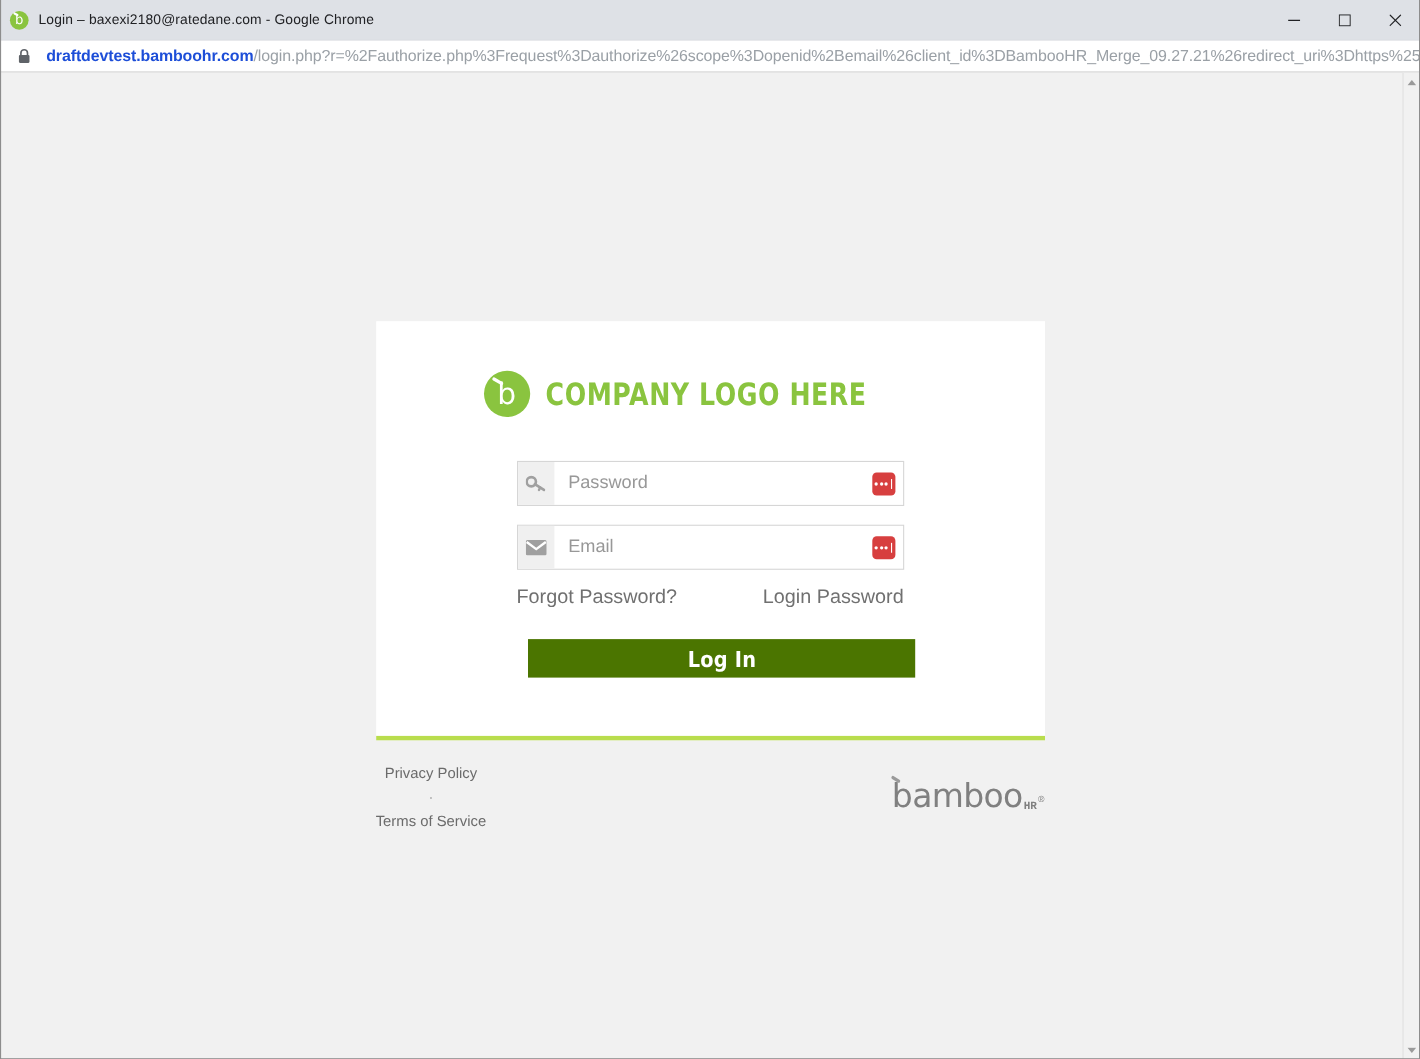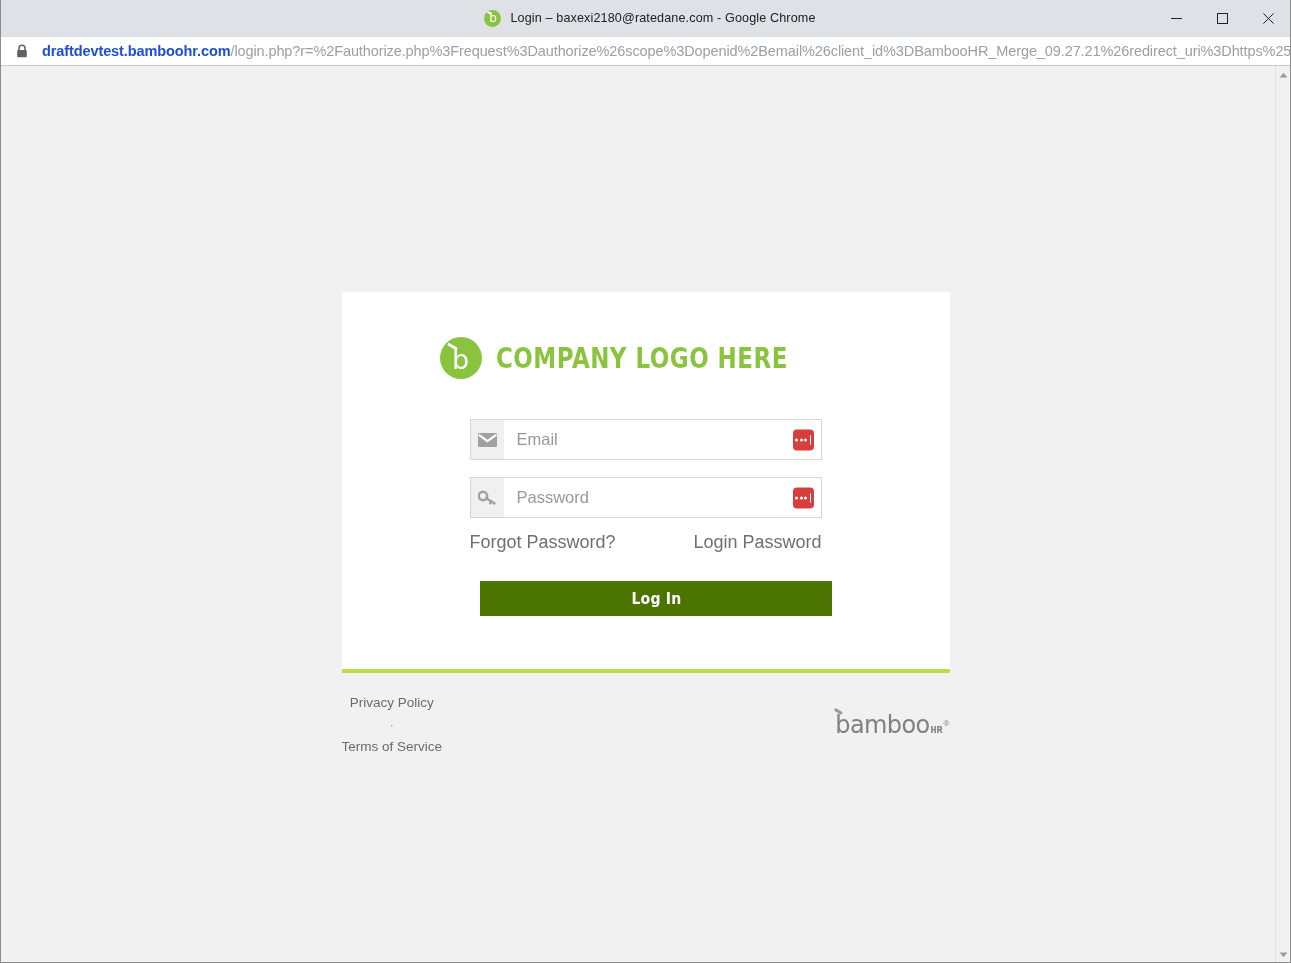--- a/index.html
+++ b/index.html
@@ -23,21 +23,20 @@
 
   
   .titlebar {
     height: 37px;
     min-height: 37px;
     background: #dee1e6;
     display: flex;
     align-items: center;
     position: relative;
     border-bottom: 1px solid #dadce0;
-    justify-content: center;
   }
 
   .title-left {
     display: flex;
     align-items: center;
     padding-left: 9px;
     gap: 9px;
     height: 100%;
   }
 
@@ -285,21 +284,21 @@
     cursor: pointer;
     font-family: "Liberation Sans", sans-serif;
   }
 
   .login-btn {
     width: 352px;
     height: 35px;
     background: #4b7500;
     border: none;
     color: #ffffff;
-    font-size: 16px;
+    font-size: 20px;
     font-weight: bold;
     font-family: "DejaVu Sans", sans-serif;
     letter-spacing: 0.2px;
     cursor: pointer;
     transform: scaleX(1);
     display: flex;
     align-items: center;
     justify-content: center;
     margin-left: 21px;
   }
@@ -335,21 +334,21 @@
   .footer-sep { color: #9a9a9a; }
 
   .footer-logo {
     display: flex;
     align-items: flex-end;
     position: relative;
     color: #808080;
   }
   .footer-logo .fl-main {
     font-family: "DejaVu Sans", sans-serif;
-    font-size: 24px;
+    font-size: 30px;
     letter-spacing: -0.6px;
     line-height: 1;
     color: #808080;
   }
   .footer-logo .fl-hr {
     font-family: Liberation Mono, monospace;
     font-size: 10px;
     font-weight: bold;
     line-height: 1;
     color: #808080;
@@ -451,55 +450,55 @@
     <div class="page-inner">
 
       <div class="login-card">
 
         <div class="logo-row">
           <div class="logo-mark">
             <div class="leaf"></div>
             <div class="b-glyph">b</div>
           </div>
           <div class="logo-text">COMPANY LOGO HERE</div>
-        </div>
-
-        <div class="field">
-          <div class="field-icon">
-            <svg width="19" height="14" viewBox="0 0 19 14">
-              <rect x="0" y="0" width="19" height="14" rx="1.5" fill="#a0a0a0"></rect>
-              <path d="M0.8 1.8 L9.5 8.2 L18.2 1.8" fill="none" stroke="#ffffff" stroke-width="2.2"></path>
-            </svg>
-          </div>
-          <input class="field-input" type="text" placeholder="Email" style="">
-          <div class="op-badge">
-            <div class="dot"></div>
-              <div class="dot"></div>
-              <div class="dot"></div>
-              <div class="caret"></div>
-          </div>
         </div>
 
         <div class="field">
           <div class="field-icon">
             <svg width="18" height="16" viewBox="0 0 18 16">
               <circle cx="5" cy="6" r="4.2" fill="none" stroke="#a0a0a0" stroke-width="2.4"></circle>
               <path d="M8.2 8.2 L16.5 13.4" stroke="#a0a0a0" stroke-width="2.4" stroke-linecap="round"></path>
               <path d="M13.2 11.2 L12 13.4" stroke="#a0a0a0" stroke-width="2.2" stroke-linecap="round"></path>
             </svg>
           </div>
           <input class="field-input" type="password" placeholder="Password" style="">
           <div class="op-badge">
             <div class="dot"></div>
               <div class="dot"></div>
               <div class="dot"></div>
               <div class="caret"></div>
           </div>
         </div>
 
+        <div class="field">
+          <div class="field-icon">
+            <svg width="19" height="14" viewBox="0 0 19 14">
+              <rect x="0" y="0" width="19" height="14" rx="1.5" fill="#a0a0a0"></rect>
+              <path d="M0.8 1.8 L9.5 8.2 L18.2 1.8" fill="none" stroke="#ffffff" stroke-width="2.2"></path>
+            </svg>
+          </div>
+          <input class="field-input" type="text" placeholder="Email" style="">
+          <div class="op-badge">
+            <div class="dot"></div>
+              <div class="dot"></div>
+              <div class="dot"></div>
+              <div class="caret"></div>
+          </div>
+        </div>
+
         <div class="links-row">
           <a class="link-muted">Forgot Password?</a>
           <a class="link-muted">Login Password</a>
         </div>
 
         <button class="login-btn">
           <span>Log In</span>
         </button>
 
         <div class="card-bottom-space"></div>

